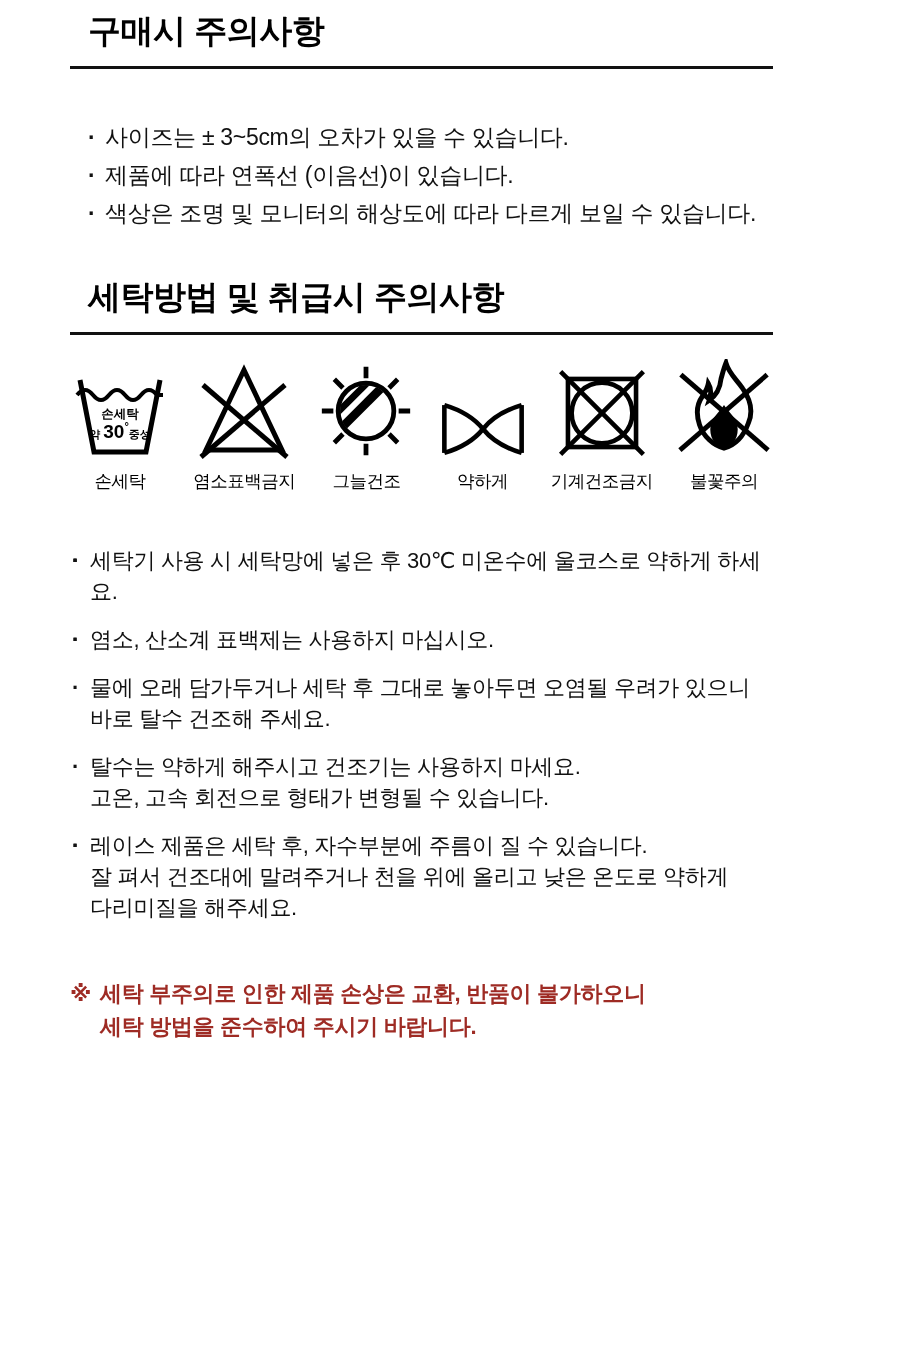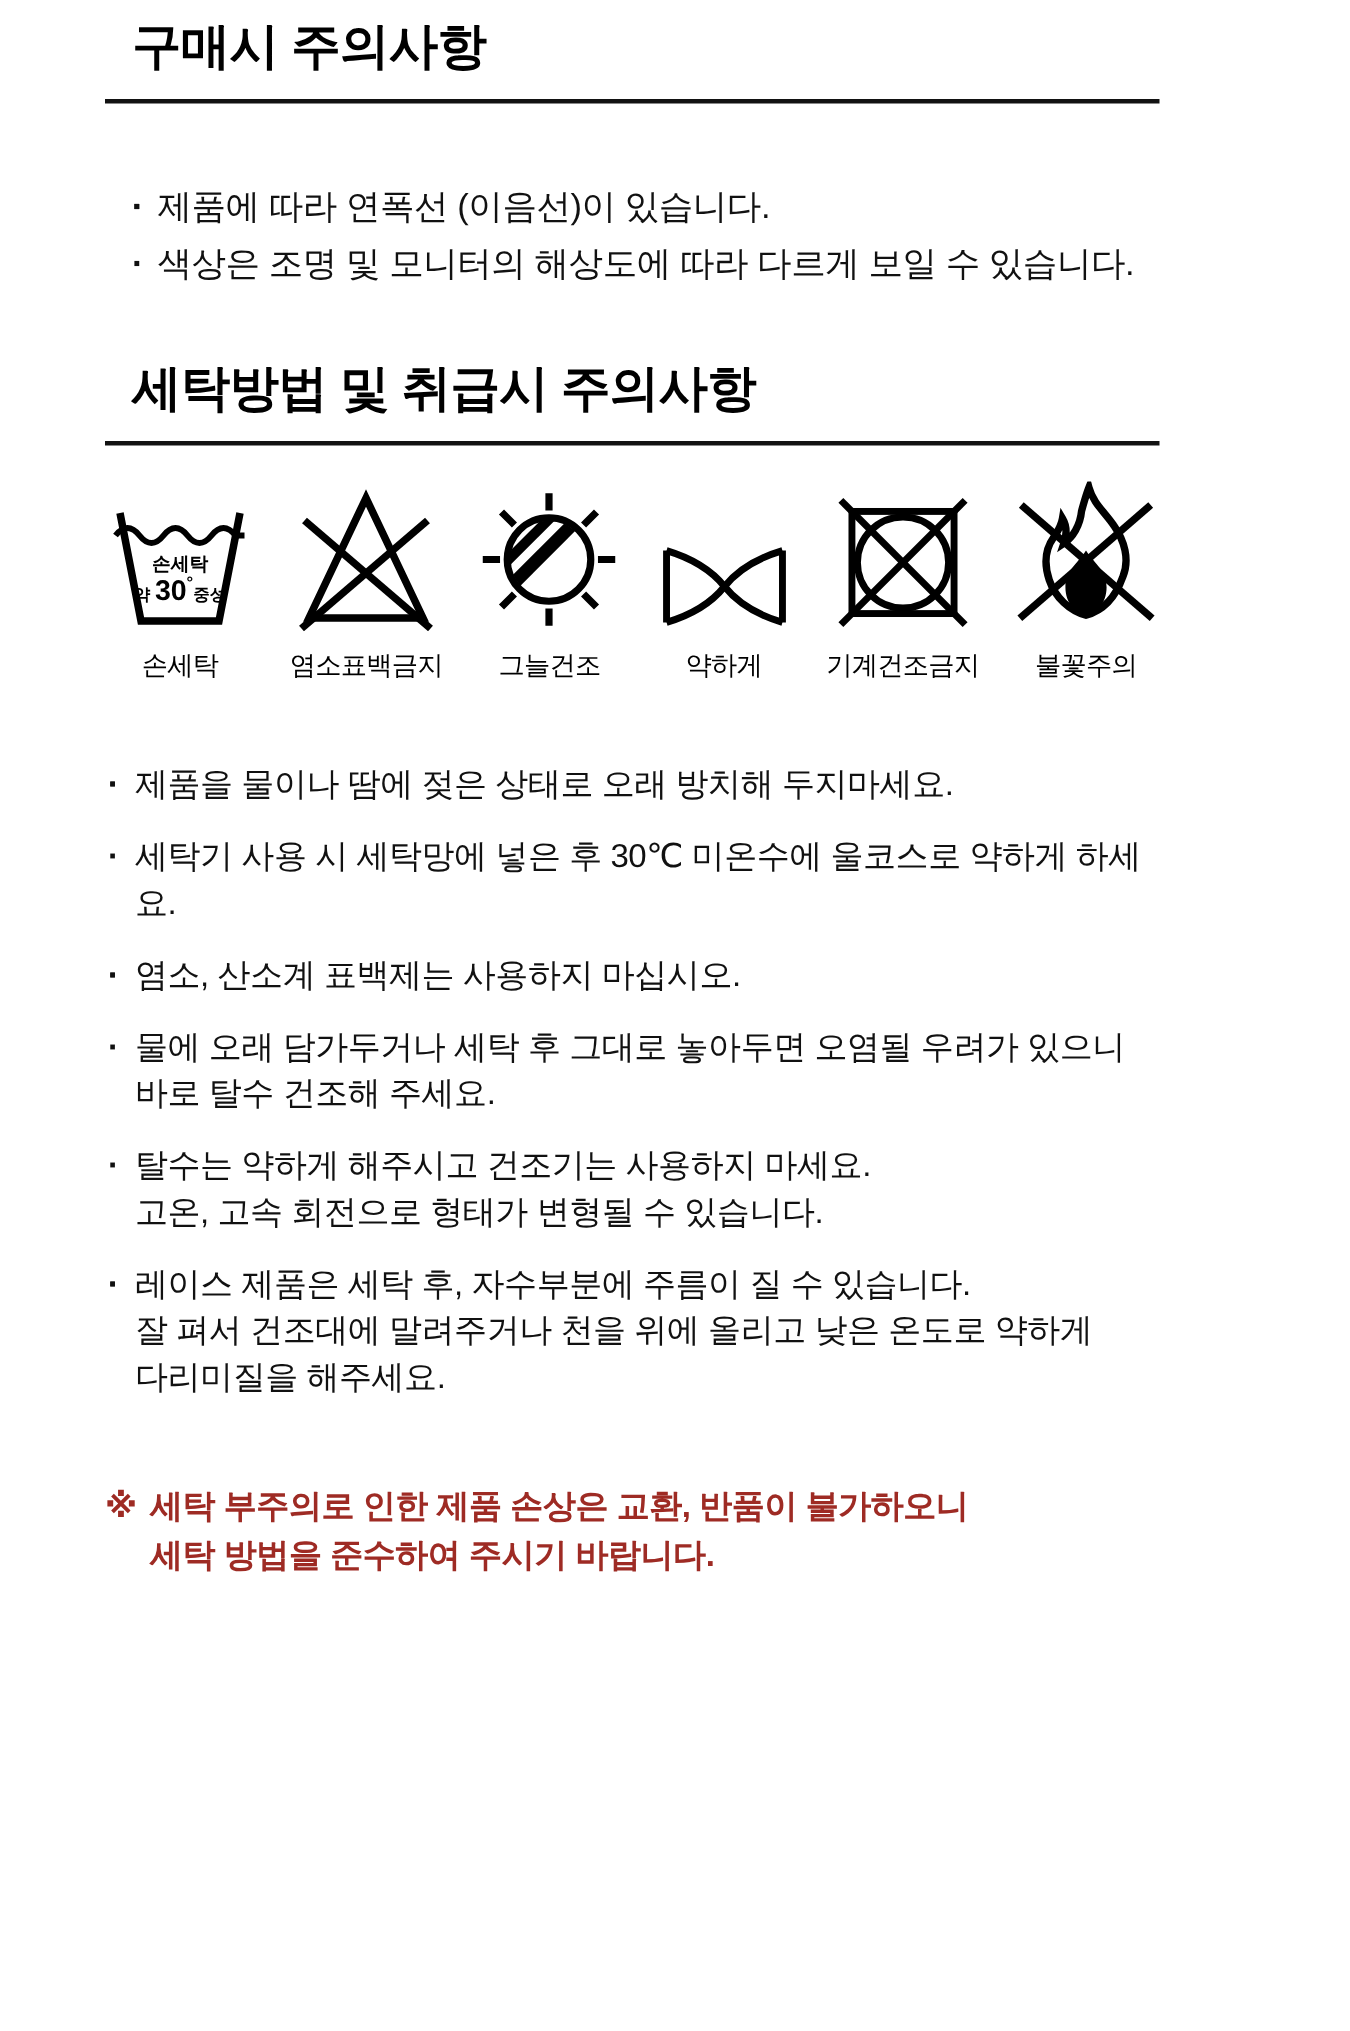--- a/index.html
+++ b/index.html
@@ -50,20 +50,21 @@
 <body>
 
 <div class="page">
 
   <section>
     <h2 class="sec-title">구매시 주의사항</h2>
     <hr class="title-rule">
     <ul class="notice-list purchase-list">
       <li>
         <span class="dot">·</span>
+        <span class="txt">사이즈는 ± 3~5cm의 오차가 있을 수 있습니다.</span>
       </li>
       <li>
         <span class="dot">·</span>
         <span class="txt">제품에 따라 연폭선 (이음선)이 있습니다.</span>
       </li>
       <li>
         <span class="dot">·</span>
         <span class="txt">색상은 조명 및 모니터의 해상도에 따라 다르게 보일 수 있습니다.</span>
       </li>
     </ul>
@@ -159,21 +160,20 @@
       </figure>
 
     </div>
 
     <ul class="notice-list care-list">
       <li>
         <span class="dot">·</span>
       </li>
       <li>
         <span class="dot">·</span>
-        <span class="txt">제품을 물이나 땀에 젖은 상태로 오래 방치해 두지마세요.</span>
       </li>
       <li>
         <span class="dot">·</span>
         <span class="txt">세탁기 사용 시 세탁망에 넣은 후 30℃ 미온수에 울코스로 약하게 하세요.</span>
       </li>
       <li>
         <span class="dot">·</span>
       </li>
       <li>
         <span class="dot">·</span>

